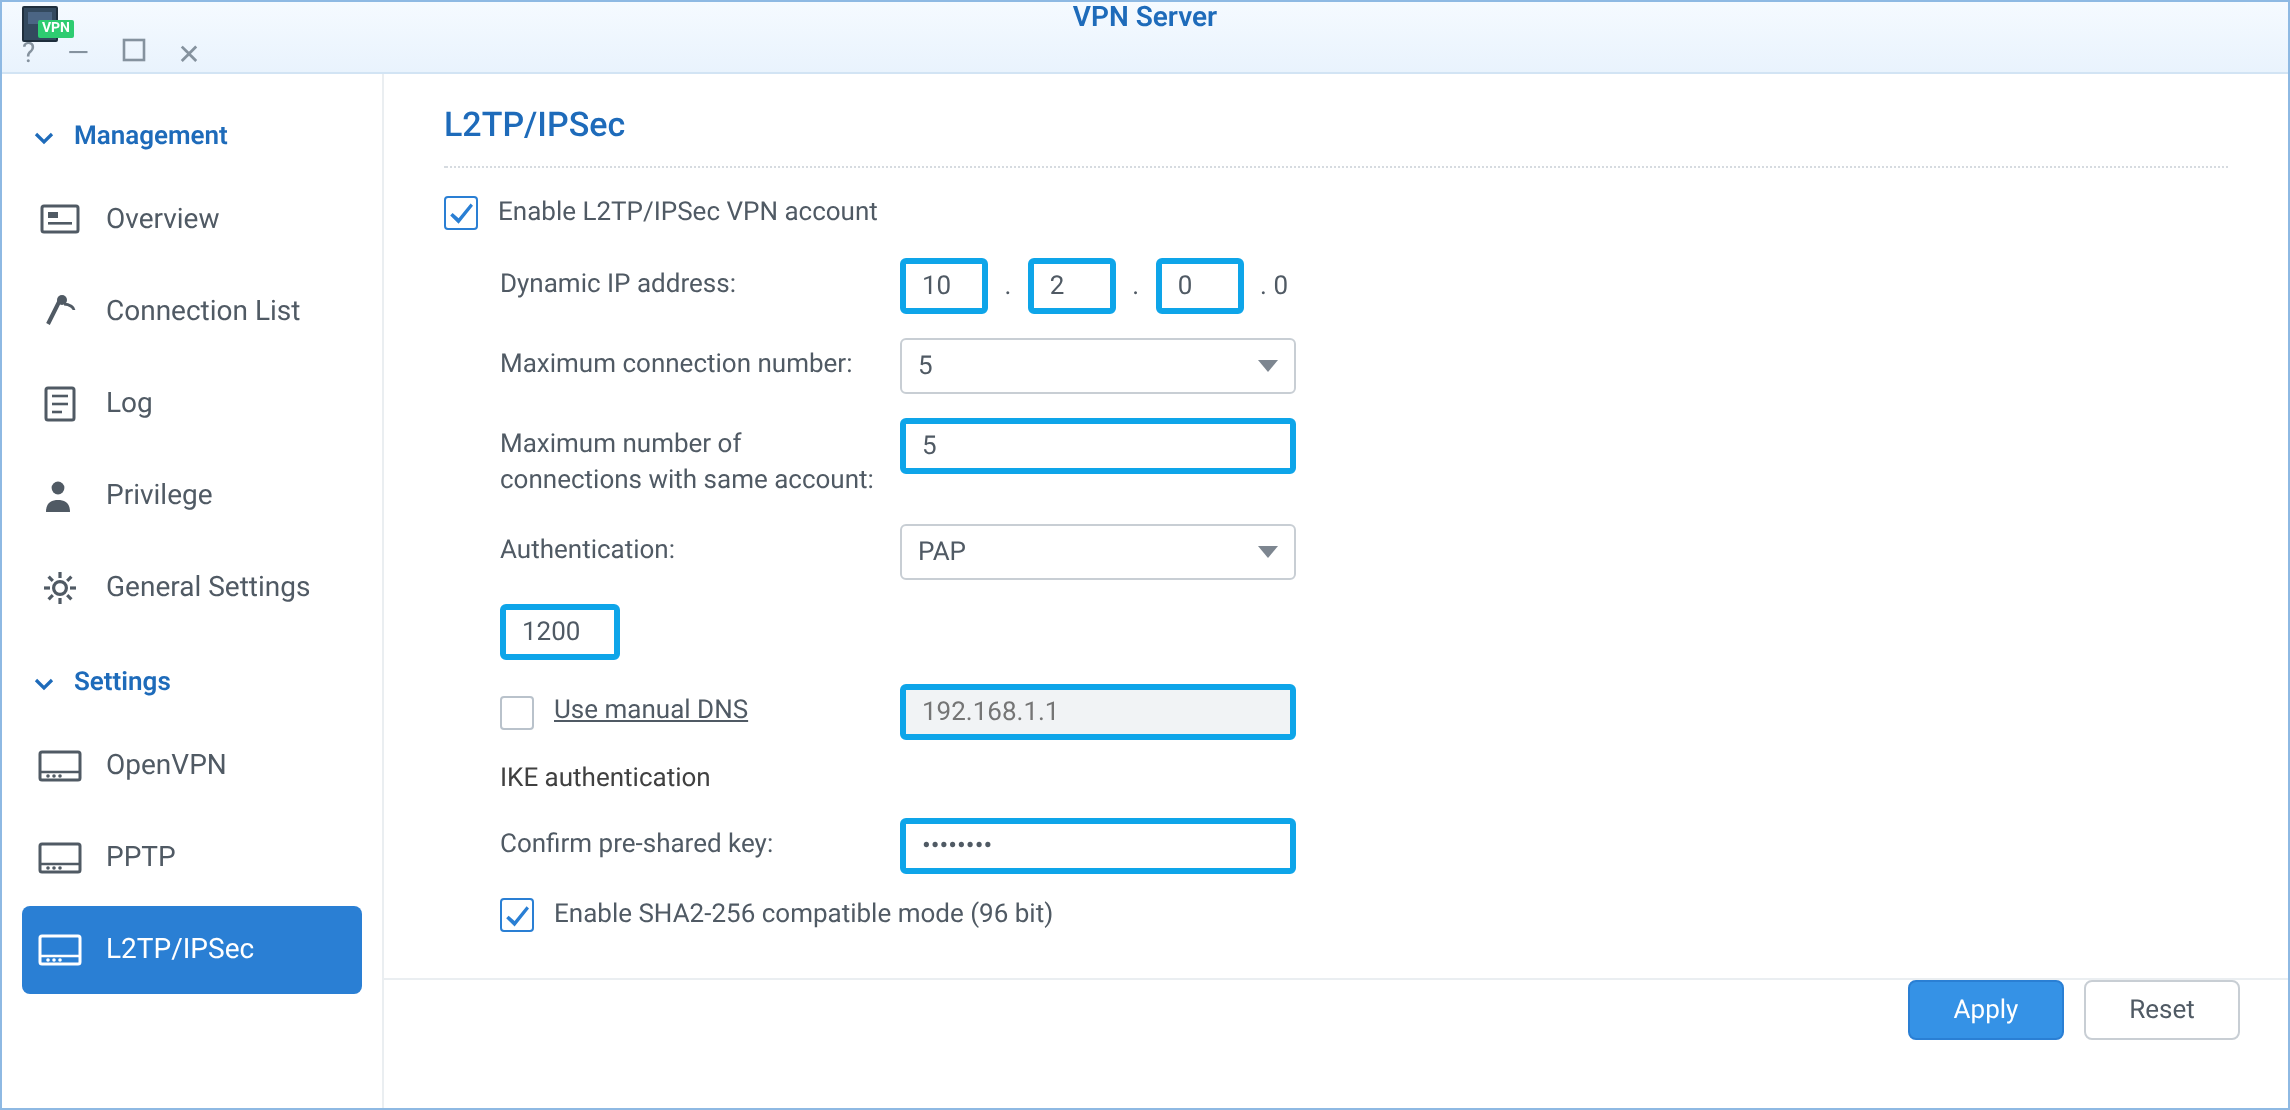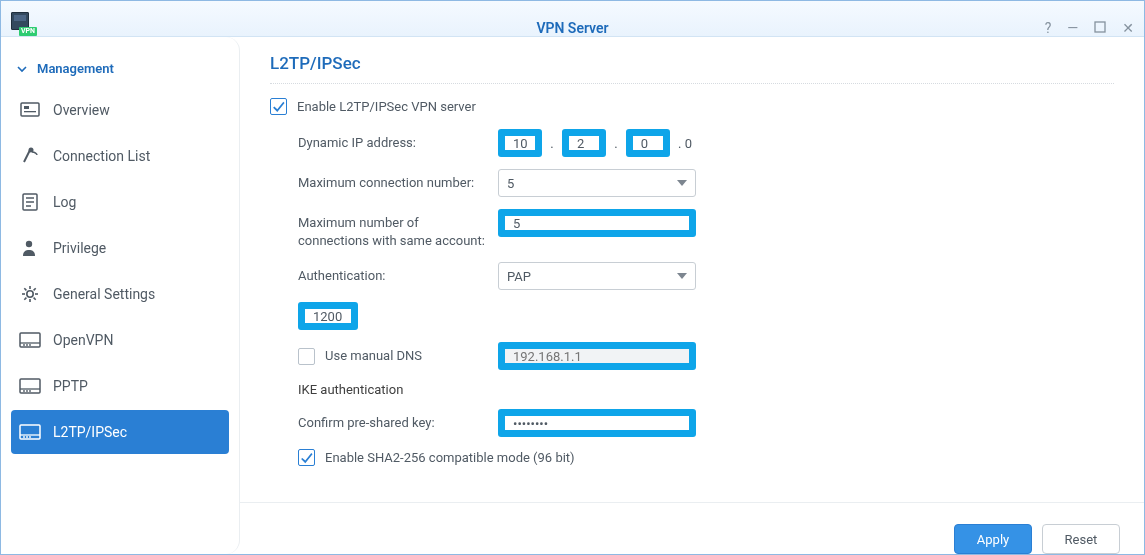--- a/index.html
+++ b/index.html
@@ -16,24 +16,25 @@
       position: relative;
       font-size: 13px;
       color: #505a64;
       overflow: hidden;
     }
     .titlebar {
       height: 36px;
       background: linear-gradient(to bottom, #f5faff 0%, #e9f3fd 100%);
       border-bottom: 1px solid #d2e4f4;
       display: flex;
-      align-items: flex-end;
+      align-items: flex-start;
       justify-content: space-between;
       padding: 0 10px;
       position: relative;
+      flex-direction: column;
     }
     .titlebar-icon {
       width: 24px;
       height: 24px;
       position: relative;
       margin-top: 2px;
     }
     .titlebar-icon .server {
       width: 18px;
       height: 18px;
@@ -80,25 +81,24 @@
     }
     .titlebar-controls span {
       cursor: pointer;
       font-size: 14px;
     }
     .window-body {
       display: flex;
       height: calc(100% - 36px);
     }
     .sidebar {
-      width: 239px;
+      width: 191px;
       border-right: 1px solid #eaeef1;
       padding: 18px 10px 10px 10px;
       overflow: auto;
-      border-radius: 14px;
     }
     .sidebar-section-header {
       display: flex;
       align-items: center;
       color: #1e6bba;
       font-weight: 600;
       font-size: 13px;
       padding: 4px 6px;
       cursor: pointer;
       margin-bottom: 8px;
@@ -197,21 +197,21 @@
       width: 200px;
       padding-right: 10px;
       line-height: 1.4;
     }
     .form-row.tall .form-label { padding-top: 5px; }
     .form-control {
       flex: 0 0 auto;
     }
     input[type="text"], input[type="password"] {
       height: 28px;
-      border: 7px solid #0ea5e9;
+      border: 3px solid #0ea5e9;
       border-radius: 3px;
       padding: 0 8px;
       font-size: 13px;
       color: #505a64;
       background: #fff;
     }
     input[disabled] {
       background: #f1f3f5;
       color: #a0a8b0;
     }
@@ -236,25 +236,25 @@
       justify-content: space-between;
       padding: 0 8px;
       cursor: pointer;
     }
     .select-arrow svg { display:block; }
     .subtitle {
       margin: 8px 0 12px 0;
       color: #404040;
     }
     .footer {
-      height: 52px;
+      height: 65px;
       border-top: 1px solid #eaeef1;
       display: flex;
       justify-content: flex-end;
-      align-items: flex-end;
+      align-items: flex-start;
       padding: 0 24px;
       gap: 10px;
     }
     .btn {
       min-width: 78px;
       height: 30px;
       border-radius: 4px;
       font-size: 13px;
       border: 1px solid #c8ced4;
       background: #fff;
@@ -356,20 +356,28 @@
               <line x1="4.3" y1="4.3" x2="6.4" y2="6.4"></line>
               <line x1="13.6" y1="13.6" x2="15.7" y2="15.7"></line>
               <line x1="15.7" y1="4.3" x2="13.6" y2="6.4"></line>
               <line x1="6.4" y1="13.6" x2="4.3" y2="15.7"></line>
             </g>
           </svg>
       </span>
       <span>General Settings</span>
     </div>
 
+    <div class="sidebar-section-header" style="margin-top:14px">
+      <span class="chevron">
+        <svg width="10" height="10" viewBox="0 0 10 10">
+            <path d="M1 3 L5 7 L9 3" fill="none" stroke="#1e6bba" stroke-width="1.6"></path>
+          </svg>
+      </span>
+      <span>Settings</span>
+    </div>
 
     <div class="sidebar-item">
       <span class="icon">
         <svg width="22" height="16" viewBox="0 0 22 16">
             <rect x="1" y="1" width="20" height="14" rx="1" fill="none" stroke="#505a64" stroke-width="1.5"></rect>
             <line x1="1" y1="11" x2="21" y2="11" stroke="#505a64" stroke-width="1.3"></line>
             <circle cx="5" cy="13" r="0.9" fill="#505a64"></circle>
             <circle cx="8" cy="13" r="0.9" fill="#505a64"></circle>
             <circle cx="11" cy="13" r="0.9" fill="#505a64"></circle>
           </svg>
@@ -405,21 +413,21 @@
 
   </div>
 
   <div class="main">
     <div class="content">
 
       <div class="page-title">L2TP/IPSec</div>
 
       <div class="checkbox-row">
         <div class="checkbox checked"></div>
-        <span>Enable L2TP/IPSec VPN server</span>
+        <span>Enable L2TP/IPSec VPN account</span>
       </div>
 
       <div class="form-body">
 
         <div class="form-row">
           <div class="form-label">Dynamic IP address:</div>
           <div class="form-control">
             <input type="text" class="ip-input" value="10" style="">
             <span class="ip-sep">.</span>
             <input type="text" class="ip-input" value="2" style="">
@@ -464,21 +472,21 @@
           </div>
         </div>
 
         <div class="form-row">
           <div class="form-control">
             <input type="text" class="input-small" value="1200" style="">
           </div>
         </div>
 
         <div class="form-row">
-          <div class="form-label" style="display:flex;align-items:center;gap:10px;">
+          <div class="form-label" style="display:flex;align-items:center;gap:10px;text-decoration:underline;">
             <div class="checkbox"></div>
             <span>Use manual DNS</span>
           </div>
           <div class="form-control">
             <input type="text" class="input-med" disabled="" placeholder="192.168.1.1" style="">
           </div>
         </div>
 
         <div class="subtitle">IKE authentication</div>
 

